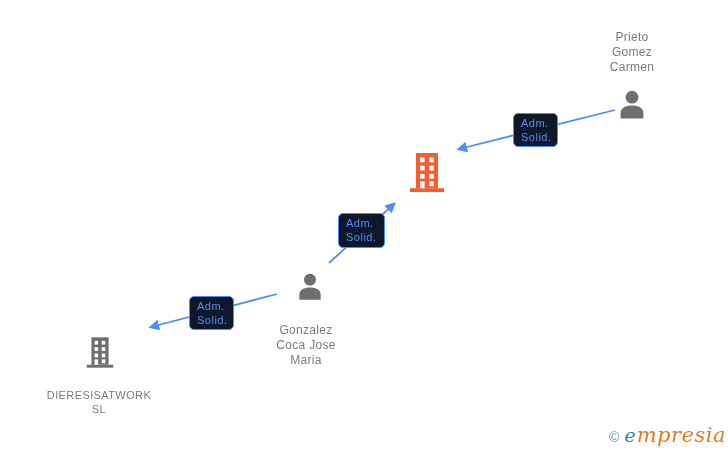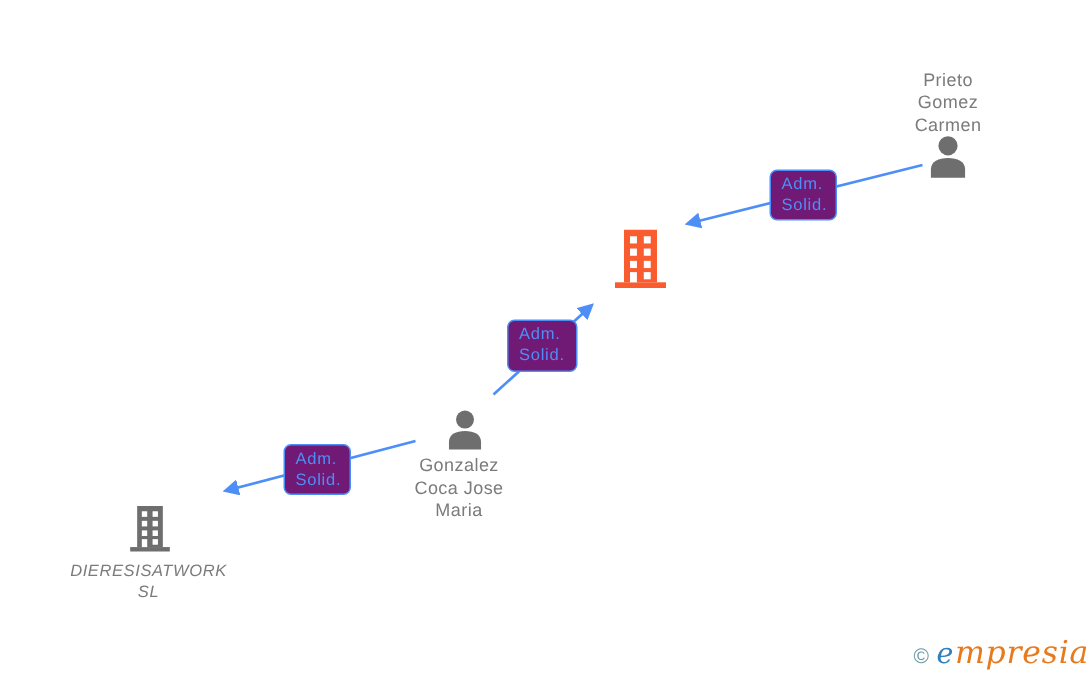--- a/index.html
+++ b/index.html
@@ -21,31 +21,30 @@
     position: absolute;
     color: #7b7b7b;
     text-align: center;
     white-space: pre-line;
     cursor: default;
   }
   .person-name {
     font-size: 12px;
     line-height: 15px;
     letter-spacing: 0.3px;
-    margin-top: 16px;
   }
   .company-name {
     font-size: 11px;
     line-height: 14px;
     letter-spacing: 0.4px;
   }
   .edge-label {
     position: absolute;
     box-sizing: border-box;
-    background: #701a75;
+    background: #0f172a;
     border: 1.5px solid #4e8ef7;
     border-radius: 5px;
     color: #4e8ef7;
     font-size: 11px;
     line-height: 14px;
     letter-spacing: 0.5px;
     padding: 2px 0 2px 7px;
     white-space: pre-line;
   }
   .logo {
@@ -112,39 +111,39 @@
       <rect x="20.2" y="20.9" width="4.6" height="4.8"></rect>
       <rect x="11" y="28.4" width="4.6" height="6.8"></rect>
       <rect x="20.2" y="28.4" width="4.6" height="4.8"></rect>
     </g>
   </svg>
 
   <svg class="node-icon" style="left:295px; top:272px;" width="30" height="30" viewBox="0 0 32 32" fill="#6e6e6e">
     <circle cx="16" cy="8.2" r="6.4"></circle>
     <path d="M4.6 29.5 V24 c0-5.2 5.1-7.6 11.4-7.6 c6.3 0 11.4 2.4 11.4 7.6 v5.5 Z"></path>
   </svg>
-  <div class="node-label person-name" style="left:246px; top:287px; width:120px;">Gonzalez
+  <div class="node-label person-name" style="left:246px; top:323px; width:120px;">Gonzalez
 Coca Jose
 Maria</div>
 
   <svg class="node-icon" style="left:86px; top:337px;" width="28" height="31" viewBox="0 0 36 39" fill="#6e6e6e">
     <rect x="1" y="35.2" width="34" height="3.8"></rect>
     <rect x="7" y="0" width="22" height="35.2"></rect>
     <g fill="#ffffff">
       <rect x="11" y="4.5" width="4.6" height="4.8"></rect>
       <rect x="20.2" y="4.5" width="4.6" height="4.8"></rect>
       <rect x="11" y="12.7" width="4.6" height="4.8"></rect>
       <rect x="20.2" y="12.7" width="4.6" height="4.8"></rect>
       <rect x="11" y="20.9" width="4.6" height="4.8"></rect>
       <rect x="20.2" y="20.9" width="4.6" height="4.8"></rect>
       <rect x="11" y="28.4" width="4.6" height="6.8"></rect>
       <rect x="20.2" y="28.4" width="4.6" height="4.8"></rect>
     </g>
   </svg>
-  <div class="node-label company-name" style="left:39px; top:374px; width:120px;font-style:italic;">DIERESISATWORK
+  <div class="node-label company-name" style="left:39px; top:388px; width:120px;">DIERESISATWORK
 SL</div>
 
   <div class="edge-label" style="left:513px; top:113px; width:45px; height:34px;">Adm.
 Solid.</div>
   <div class="edge-label" style="left:338px; top:213px; width:47px; height:35px;">Adm.
 Solid.</div>
   <div class="edge-label" style="left:189px; top:296px; width:45px; height:34px;">Adm.
 Solid.</div>
 
   <div class="logo">

